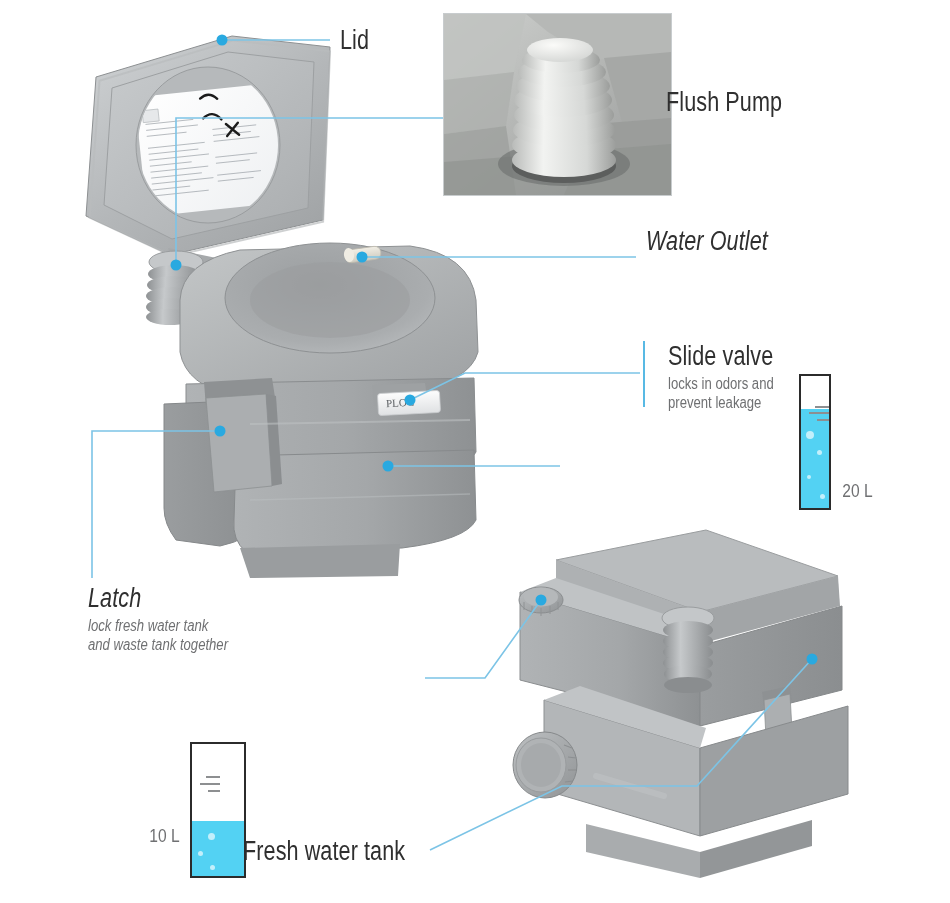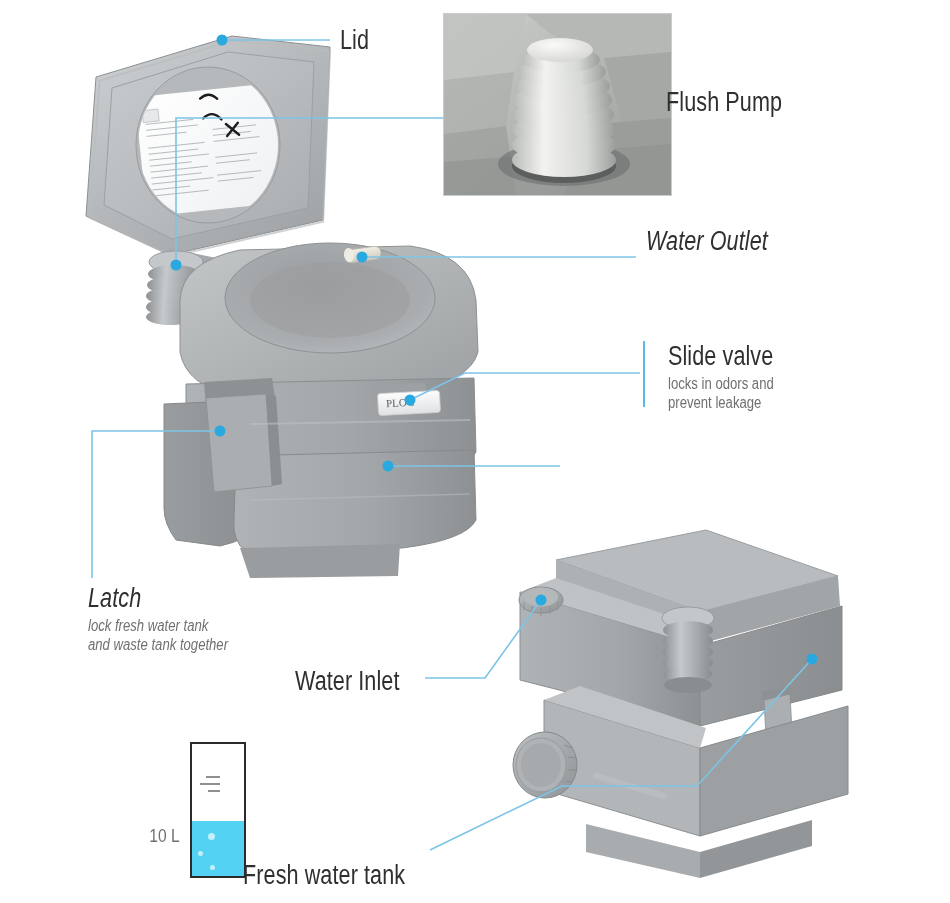--- a/index.html
+++ b/index.html
@@ -400,28 +400,39 @@
 prevent leakage</span>
   </div>
 
 
   <div class="callout" style="left:88px;top:585px;font-style:italic;">
     <span class="title">Latch</span>
     <span class="sub">lock fresh water tank
 and waste tank together</span>
   </div>
 
-  <div class="callout" style="left:295px;top:668px;">
-    <span class="title">Water Inlet</span>
-  </div>
-
-  <div class="callout" style="left:243px;top:862px;">
+
+  <div class="callout" style="left:243px;top:838px;">
     <span class="title">Fresh water tank</span>
   </div>
 
+  <div class="gauge" style="left:799px;top:374px;width:32px;height:136px;">
+    <div class="tube">
+      <div class="water" style="height:75%;">
+        <span class="bub" style="left:5px;top:22px;width:8px;height:8px;"></span>
+        <span class="bub" style="left:16px;top:41px;width:5px;height:5px;"></span>
+        <span class="bub" style="left:6px;top:66px;width:4px;height:4px;"></span>
+        <span class="bub" style="left:19px;top:85px;width:5px;height:5px;"></span>
+      </div>
+      <span class="tick" style="left:14px;top:30px;width:14px;"></span>
+      <span class="tick" style="left:8px;top:36px;width:20px;"></span>
+      <span class="tick" style="left:16px;top:43px;width:12px;"></span>
+    </div>
+    <span class="glabel" style="left:40px;top:106px;">20 L</span>
+  </div>
 
   <div class="gauge" style="left:190px;top:742px;width:56px;height:136px;">
     <div class="tube">
       <div class="water" style="height:42%;">
         <span class="bub" style="left:16px;top:12px;width:7px;height:7px;"></span>
         <span class="bub" style="left:6px;top:30px;width:5px;height:5px;"></span>
         <span class="bub" style="left:18px;top:44px;width:5px;height:5px;"></span>
       </div>
       <span class="tick" style="left:14px;top:32px;width:14px;"></span>
       <span class="tick" style="left:8px;top:39px;width:20px;"></span>

